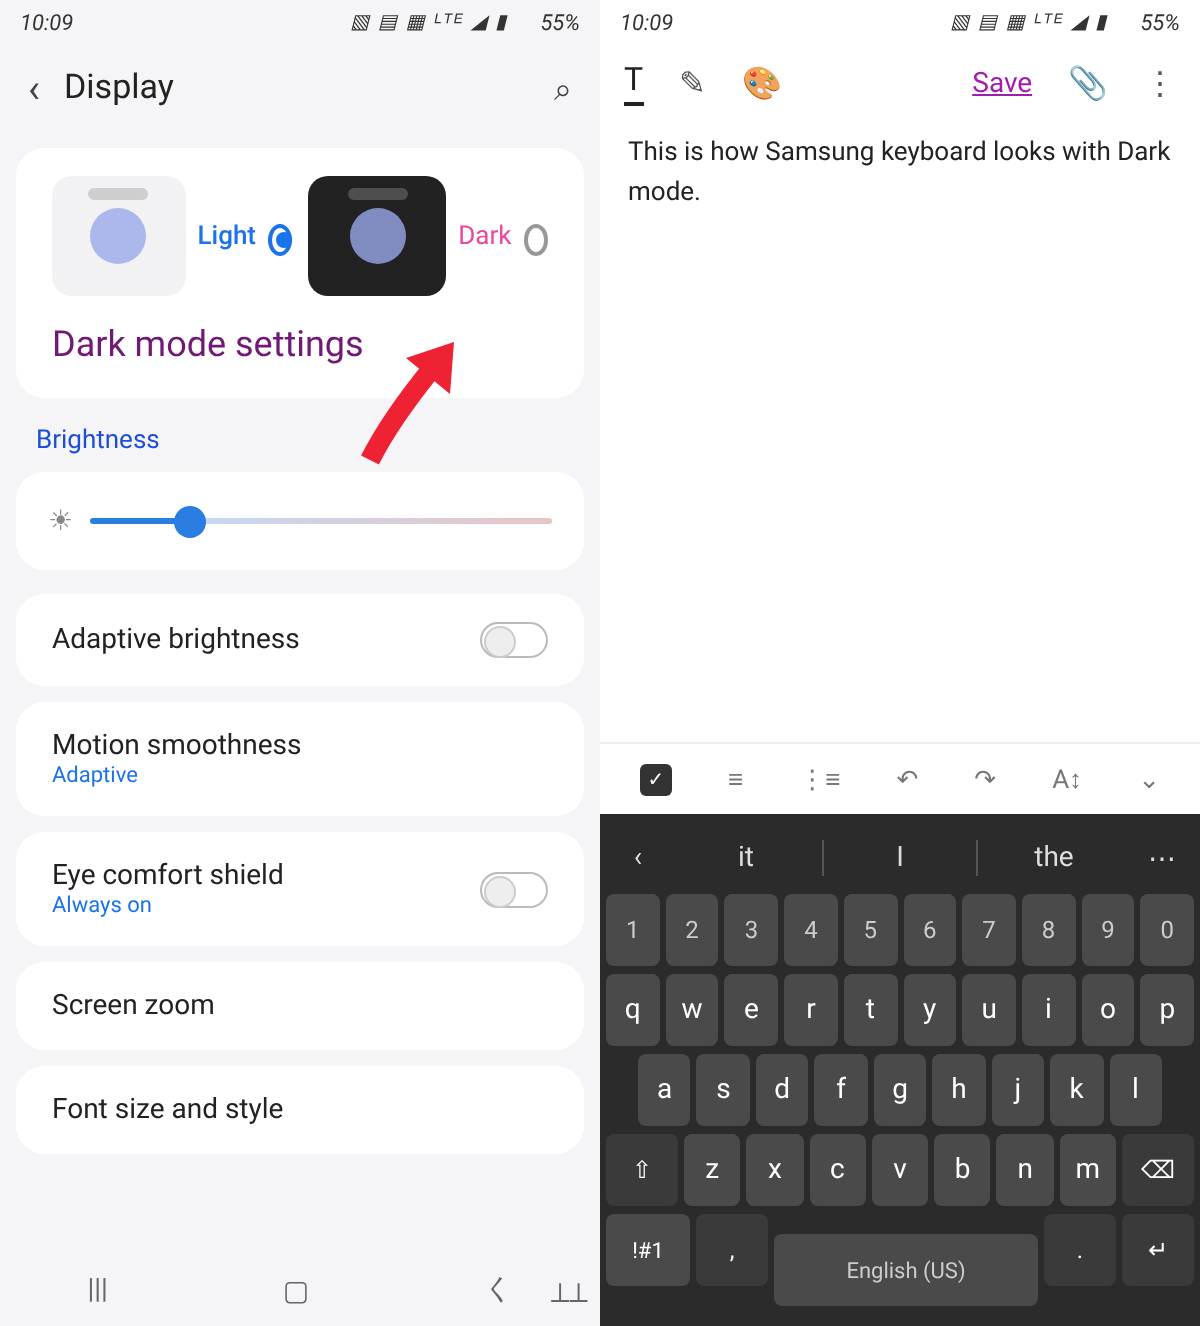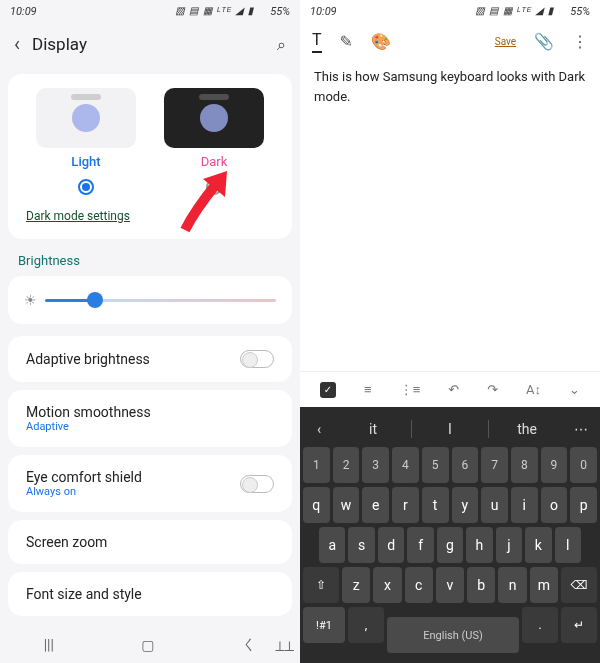--- a/index.html
+++ b/index.html
@@ -13,36 +13,36 @@
 .status-icons { font-size: 10px; letter-spacing: 1px; }
 
 
 .header-l { display: flex; align-items: center; padding: 10px 14px; gap: 12px; }
 .back-chev { font-size: 20px; color: #444; }
 .header-title { font-size: 17px; color: #222; flex: 1; }
 .search-ic { font-size: 16px; color: #444; }
 
 .card { background: #fff; border-radius: 14px; margin: 8px; padding: 14px 14px; }
 .theme-row { display: flex; justify-content: space-around; align-items: flex-start; position: relative; }
-.theme-col { display: flex; flex-direction: column; align-items: center; gap: 6px; width: 120px; }
+.theme-col { display: flex; flex-direction: row; align-items: center; gap: 6px; width: 120px; }
 .theme-prev { width: 100px; height: 60px; border-radius: 10px; display: flex; align-items: center; justify-content: center; position: relative; }
 .prev-light { background: #f2f2f4; }
 .prev-dark { background: #222; }
 .prev-dot { width: 28px; height: 28px; border-radius: 50%; background: #9aa8e8; opacity: 0.8; }
 .prev-bar { position: absolute; top: 6px; left: 50%; transform: translateX(-50%); width: 30px; height: 6px; border-radius: 3px; background: rgba(0,0,0,0.15); }
 .prev-dark .prev-bar { background: rgba(255,255,255,0.2); }
 .theme-label { font-size: 13px; }
 .theme-label.active { color: #1a73e8; font-weight: 500; }
 .theme-label.inactive { color: #ec4899; }
 .radio { width: 16px; height: 16px; border: 2px solid #999; border-radius: 50%; margin-top: 4px; position: relative; }
 .radio.checked { border-color: #1a73e8; }
 .radio.checked::after { content: ''; position: absolute; width: 8px; height: 8px; background: #1a73e8; border-radius: 50%; top: 2px; left: 2px; }
-.dms-row { padding: 14px 4px 2px; font-size: 12px; color: #14532d; text-decoration: underline; }
-
-.section-title { font-size: 13px; color: #0f766e; margin: 6px 0 0 18px; }
+.dms-row { padding: 14px 4px 2px; font-size: 18px; color: #701a75; }
+
+.section-title { font-size: 13px; color: #1d4ed8; margin: 6px 0 0 18px; }
 .slider-wrap { display: flex; align-items: center; gap: 8px; padding: 6px 2px; }
 .sun-ic { font-size: 14px; color: #888; }
 .slider-track { flex: 1; height: 3px; background: linear-gradient(to right, #2a7de1 0%, #2a7de1 22%, #c5d9f5 22%, #e8c5c5 100%); border-radius: 2px; position: relative; }
 .slider-thumb { position: absolute; left: 22%; top: 50%; transform: translate(-50%, -50%); width: 16px; height: 16px; background: #2a7de1; border-radius: 50%; }
 
 .row-item { background: #fff; padding: 14px 18px; margin: 4px 8px; border-radius: 14px; display: flex; justify-content: space-between; align-items: center; }
 .row-stack { display: flex; flex-direction: column; }
 .row-title { font-size: 14px; color: #222; }
 .row-sub { font-size: 11px; color: #1a73e8; }
 .toggle { width: 34px; height: 18px; border: 1px solid #bbb; border-radius: 10px; position: relative; background: #fff; }
@@ -53,21 +53,21 @@
 .nav-extra { position: absolute; right: 6px; bottom: 8px; font-size: 14px; color: #666; }
 
 
 .arrow { position: absolute; left: 175px; top: 165px; width: 70px; height: 70px; pointer-events: none; z-index: 5; }
 
 
 .header-r { display: flex; align-items: center; padding: 8px 12px; gap: 18px; }
 .hr-ic { font-size: 16px; color: #555; }
 .hr-ic.active { color: #222; border-bottom: 2px solid #222; padding-bottom: 2px; }
 .hr-spacer { flex: 1; }
-.save-txt { font-size: 10px; color: #a16207; text-decoration: underline; }
+.save-txt { font-size: 14px; color: #a21caf; text-decoration: underline; }
 .pill { display: inline-block; border: 1px solid #ccc; border-radius: 12px; padding: 2px 10px; font-size: 11px; color: #aaa; margin: 6px 14px; }
 .note-body { padding: 6px 14px; flex: 1; }
 .title-ph { font-size: 18px; color: #bbb; margin-bottom: 10px; }
 .note-text { font-size: 13px; color: #222; line-height: 1.5; }
 
 .format-bar { height: 36px; border-top: 1px solid #eee; display: flex; align-items: center; justify-content: space-around; padding: 0 6px; }
 .fb-ic { font-size: 13px; color: #777; }
 .checkbox-ic { width: 16px; height: 16px; background: #333; border-radius: 3px; color: #fff; font-size: 10px; display: flex; align-items: center; justify-content: center; }
 
 

